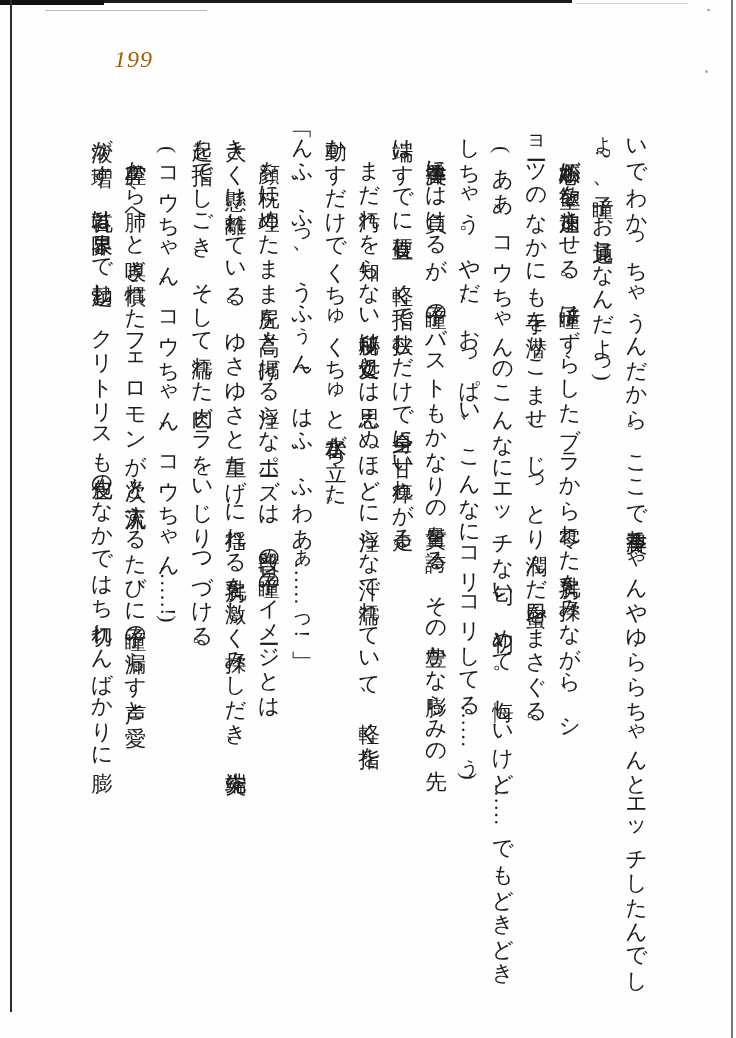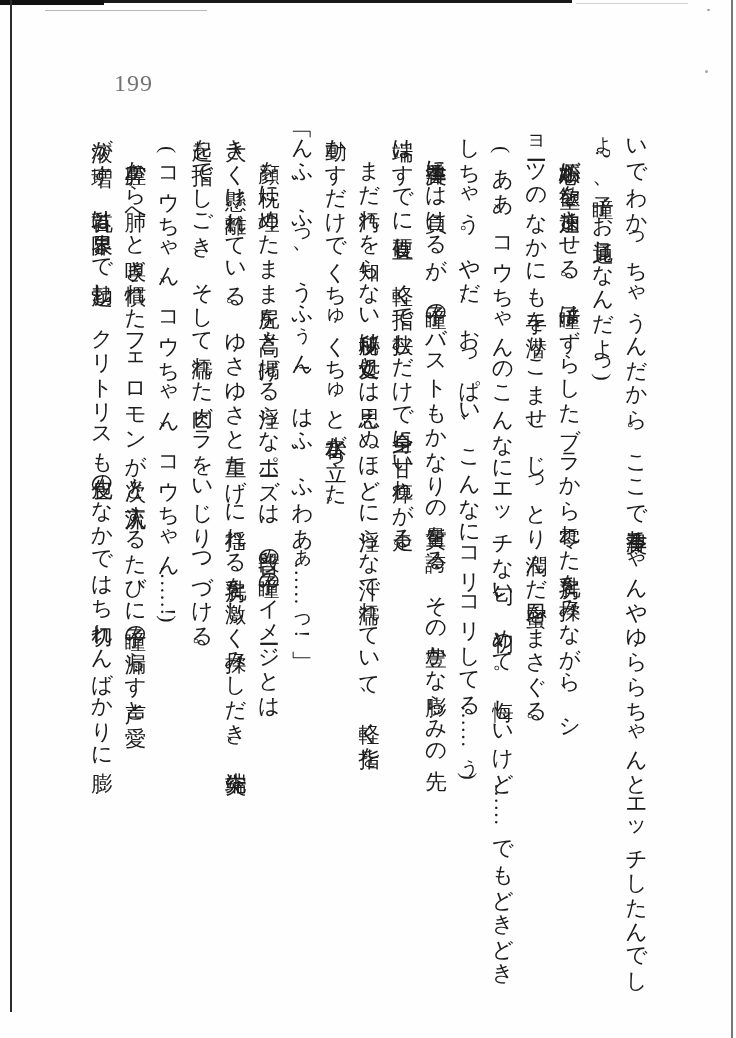--- a/index.html
+++ b/index.html
@@ -66,25 +66,26 @@
   .speck-b {
     position: absolute;
     top: 70px; left: 705px;
     width: 3px; height: 3px;
     background: #a8a8a8;
     border-radius: 50%;
   }
   
   .page-number {
     position: absolute;
-    top: 70px;
+    top: 46px;
     left: 114px;
     font-size: 24px;
+    font-style: italic;
     letter-spacing: 1px;
-    color: #737373;
+    color: #a16207;
   }
   
   .text-block {
     position: absolute;
     top: 124px;
     right: 84px;
     height: 850px;
     writing-mode: vertical-rl;
     text-orientation: mixed;
     font-size: 21.5px;

